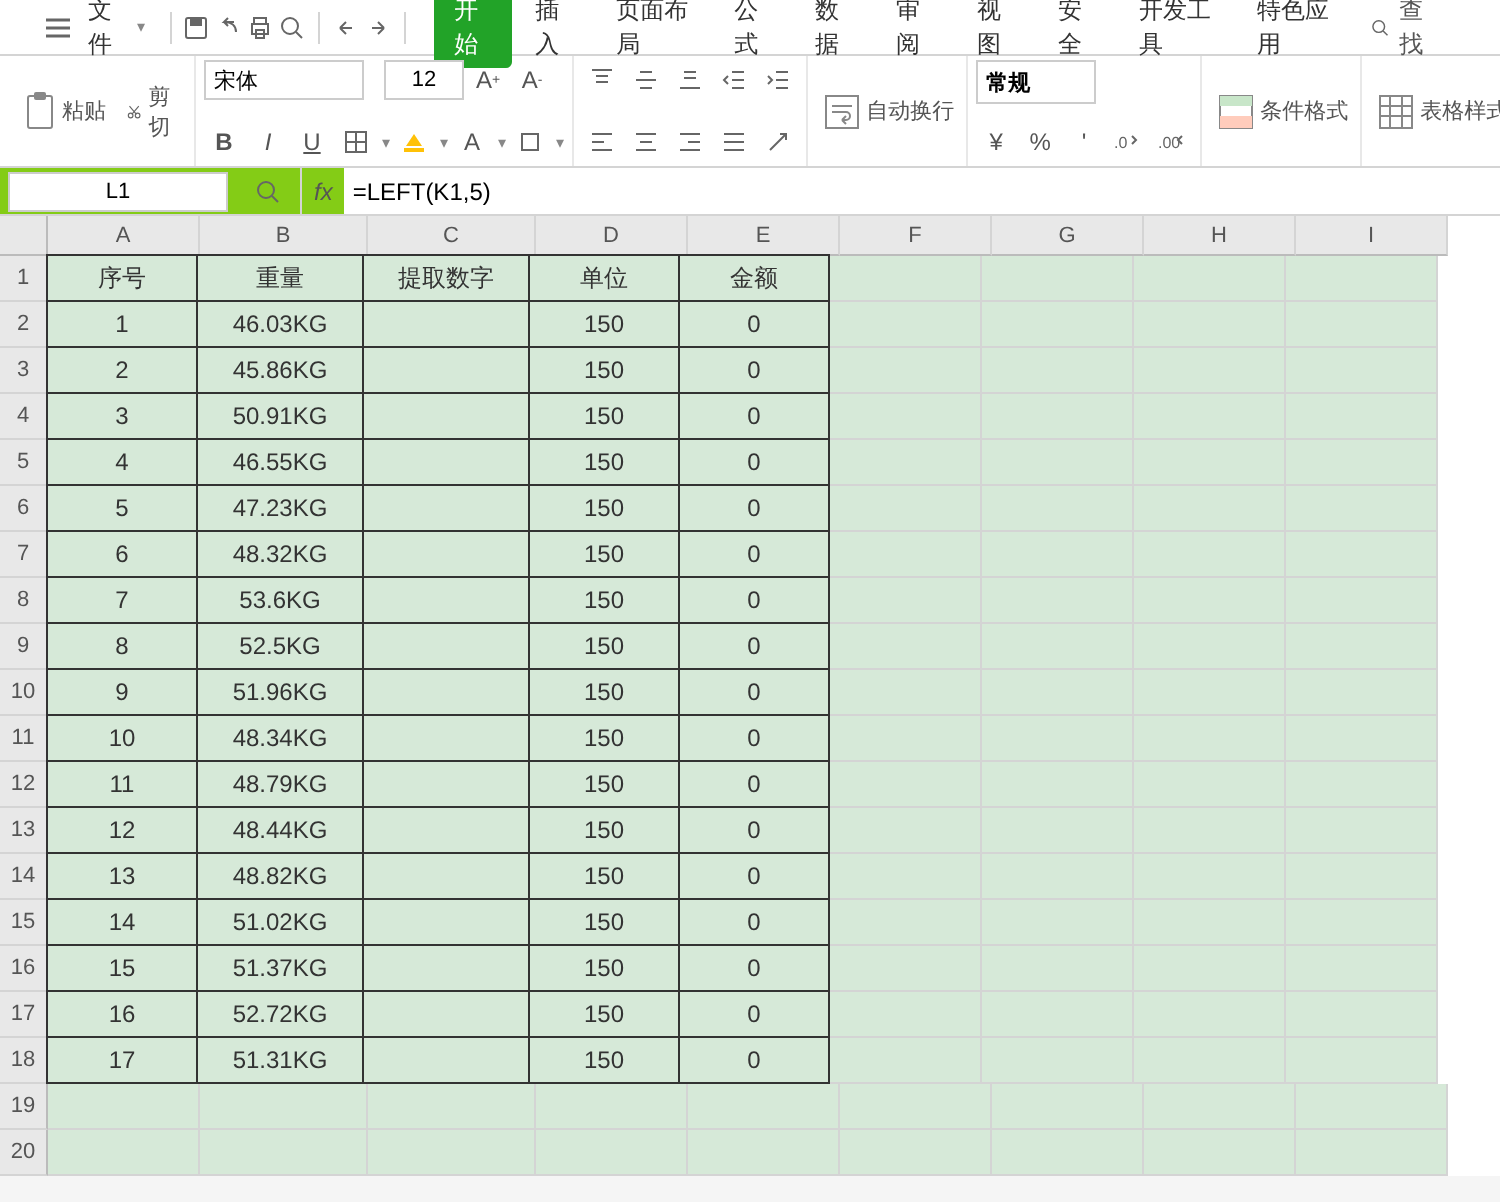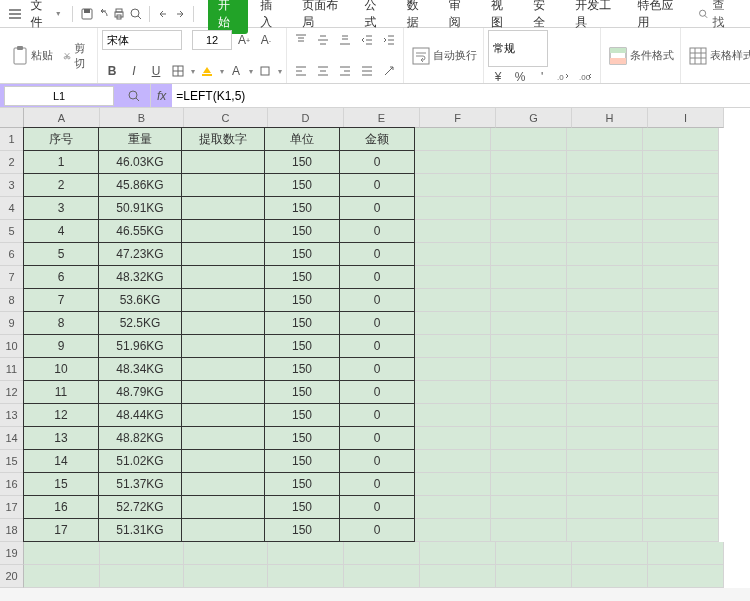--- a/index.html
+++ b/index.html
@@ -1,39 +1,39 @@
 <!DOCTYPE html>
 <html><head>
   <meta charset="utf-8">
   <style>
     * { margin: 0; padding: 0; box-sizing: border-box; }
     body { font-family: "Microsoft YaHei", Arial, sans-serif; font-size: 12px; background: #f5f5f5; overflow: hidden; width: 750px; height: 601px; }
     
-    .menubar { display: flex; align-items: center; height: 28px; background: #fff; border-bottom: 1px solid #d4d4d4; padding: 0 8px; gap: 2px; }
+    .menubar { display: flex; align-items: center; height: 28px; background: #fff; border-bottom: 1px solid #d4d4d4; padding: 0 22px; gap: 2px; }
     .menu-icon { width: 16px; height: 16px; display: inline-flex; align-items: center; justify-content: center; cursor: pointer; }
     .file-menu { display: flex; align-items: center; gap: 4px; padding: 0 6px; cursor: pointer; font-size: 12px; color: #333; }
     .divider-v { width: 1px; height: 16px; background: #d4d4d4; margin: 0 4px; }
     .tabs { display: flex; align-items: center; gap: 2px; margin-left: 8px; }
     .tab { padding: 3px 10px; cursor: pointer; font-size: 12px; color: #333; border-radius: 3px; }
     .tab.active { background: #22a328; color: #fff; }
     .search-btn { display: flex; align-items: center; gap: 4px; margin-left: auto; padding: 2px 8px; cursor: pointer; color: #555; }
     
     .ribbon { display: flex; height: 56px; background: #fff; border-bottom: 1px solid #d4d4d4; }
     .ribbon-group { display: flex; flex-direction: column; padding: 2px 4px; border-right: 1px solid #e8e8e8; justify-content: space-between; }
     .ribbon-group-v { display: flex; flex-direction: row; align-items: center; justify-content: center; padding: 2px 6px; border-right: 1px solid #e8e8e8; cursor: pointer; gap: 1px; }
     .ribbon-group-v span { font-size: 11px; color: #555; white-space: nowrap; }
     .ribbon-row { display: flex; align-items: center; gap: 2px; }
     .ribbon-btn { display: flex; align-items: center; gap: 3px; padding: 2px 4px; cursor: pointer; font-size: 11px; color: #555; border-radius: 2px; }
     .font-select { width: 80px; height: 20px; border: 1px solid #ccc; font-size: 11px; padding: 5px 4px; background: #fff; }
     .size-select { width: 40px; height: 20px; border: 1px solid #ccc; font-size: 11px; text-align: center; background: #fff; }
     .sq-btn { width: 20px; height: 20px; display: inline-flex; align-items: center; justify-content: center; cursor: pointer; color: #555; font-size: 12px; }
     .dd-arrow { font-size: 8px; color: #888; margin-left: 1px; }
-    .format-select { width: 60px; height: 37px; border: 1px solid #ccc; font-size: 11px; padding: 0 4px; background: #fff; }
+    .format-select { width: 60px; height: 22px; border: 1px solid #ccc; font-size: 11px; padding: 0 4px; background: #fff; font-weight: bold; }
     
-    .formula-bar { display: flex; align-items: center; height: 24px; background: #c4b5fd; border-bottom: 1px solid #d4d4d4; }
+    .formula-bar { display: flex; align-items: center; height: 24px; background: #84cc16; border-bottom: 1px solid #d4d4d4; }
     .name-box { width: 110px; height: 20px; border: 1px solid #ccc; margin: 0 4px; font-size: 11px; text-align: center; background: #fff; }
     .fb-icons { display: flex; gap: 6px; padding: 0 8px; border-right: 1px solid #d4d4d4; height: 100%; align-items: center; }
     .fx { font-style: italic; font-size: 12px; padding: 0 6px; color: #555; cursor: pointer; }
     .formula-input { flex: 1; border: none; outline: none; font-size: 12px; padding: 0 4px; height: 100%; }
     
     .sheet { display: flex; background: #fff; }
     .row-headers { display: flex; flex-direction: column; }
     .corner { width: 24px; height: 20px; background: #e8e8e8; border-right: 1px solid #bbb; border-bottom: 1px solid #bbb; }
     .row-header { width: 24px; height: 23px; background: #e8e8e8; border-right: 1px solid #bbb; border-bottom: 1px solid #d4d4d4; display: flex; align-items: center; justify-content: center; font-size: 11px; color: #555; }
     .grid { flex: 1; }

